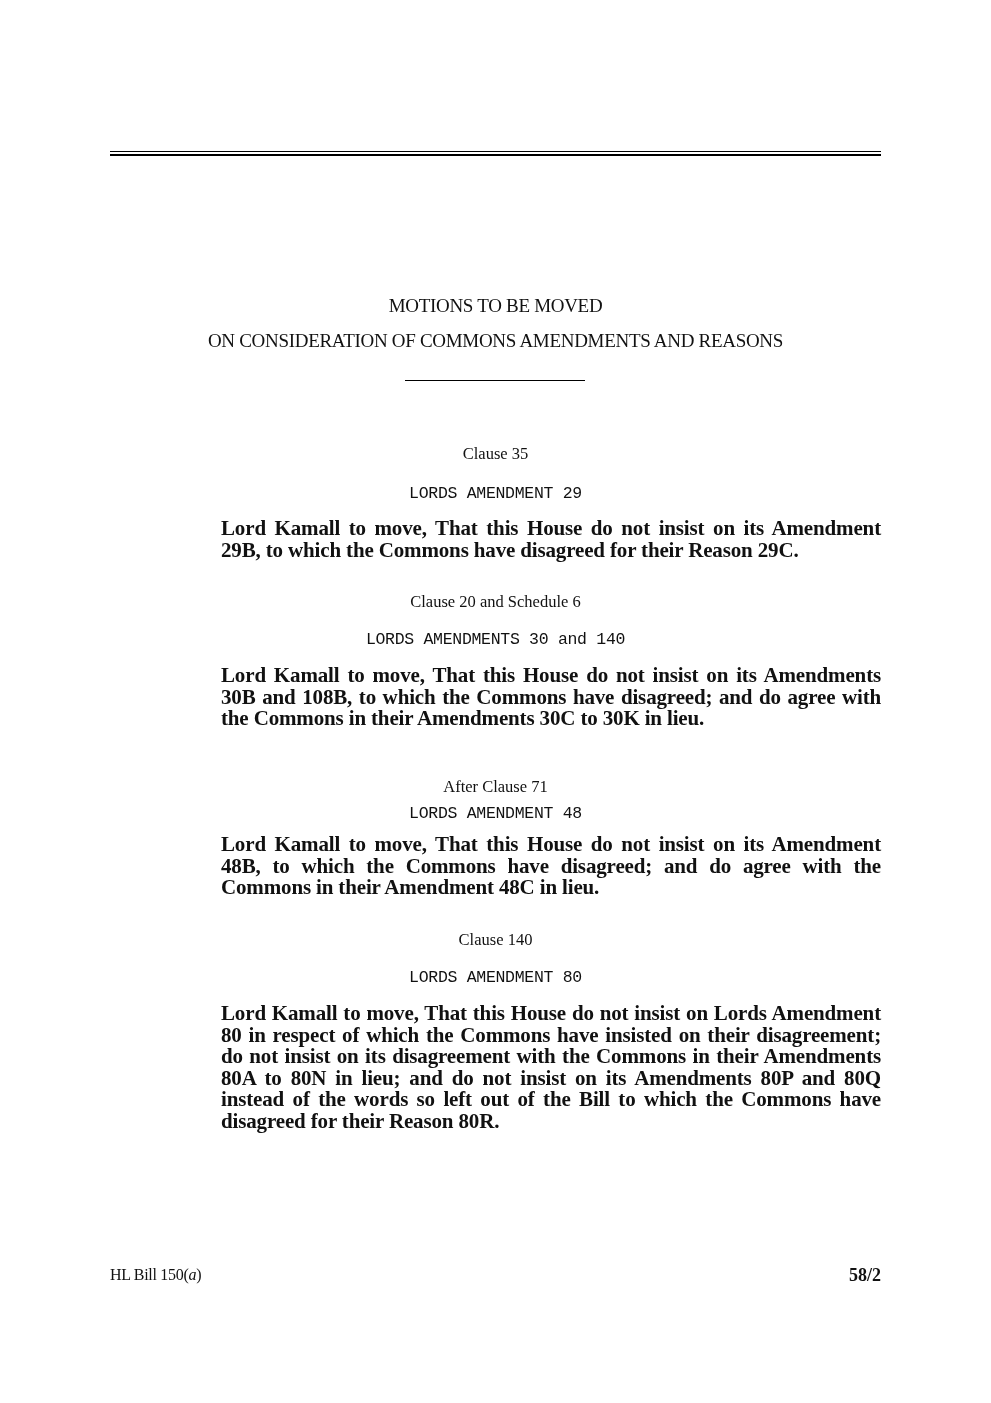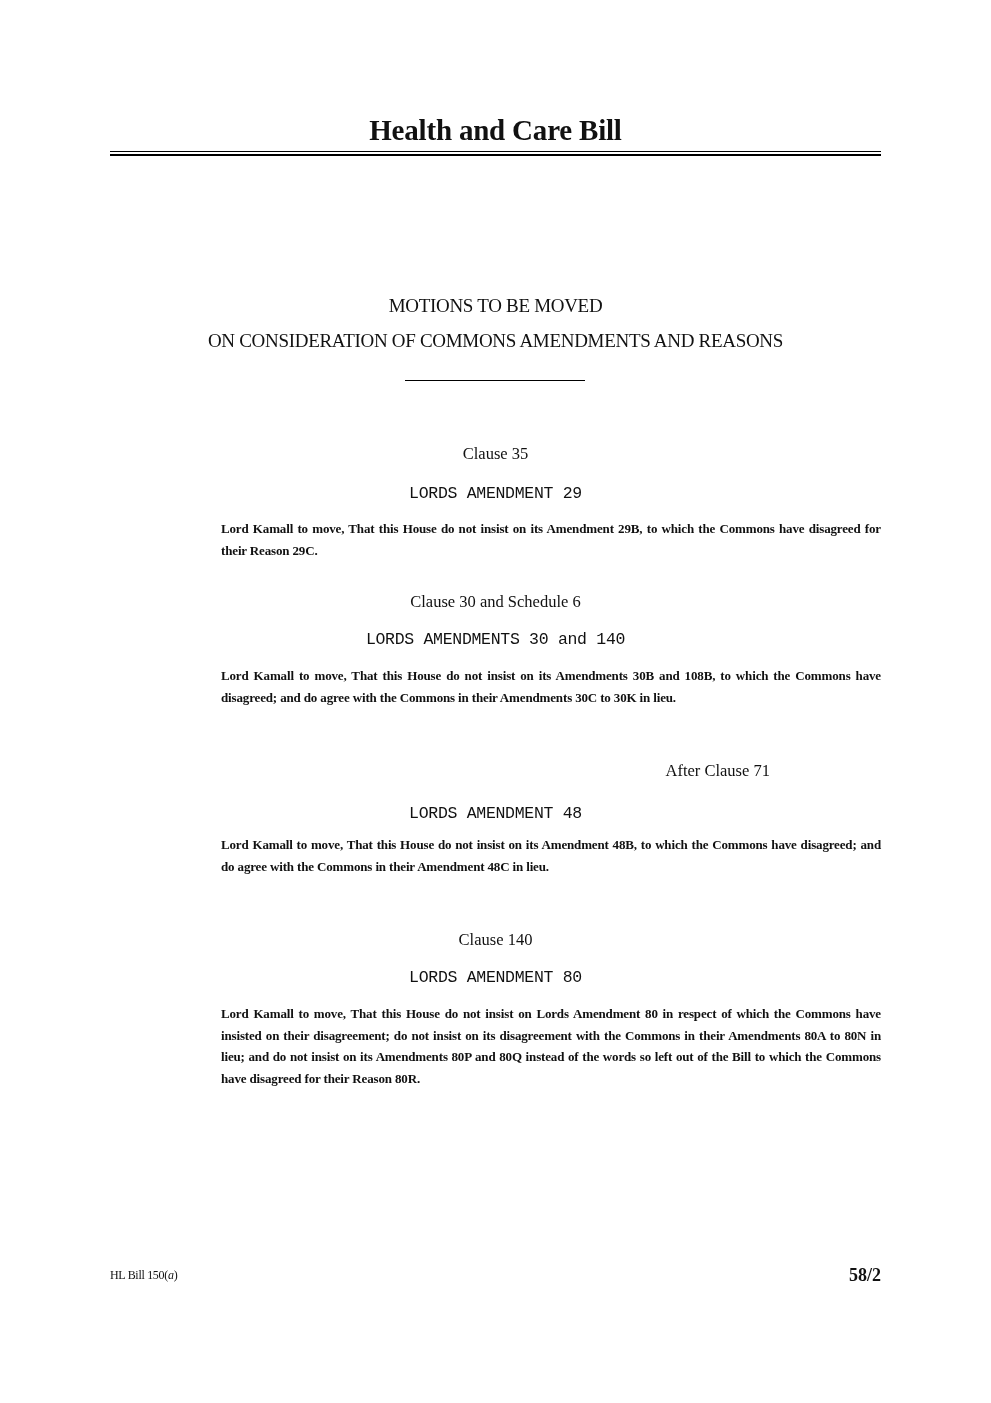--- a/index.html
+++ b/index.html
@@ -87,72 +87,71 @@
       letter-spacing: -0.3px;
       margin: 0;
       position: absolute;
       left: 0; width: 549px; font-family: Liberation Mono, monospace;
     }
     .motion {
       position: absolute;
       left: 0;
       width: 660px;
       font-weight: bold;
-      font-size: 13px;
+      font-size: 21px;
       line-height: 21.5px;
       text-align: justify;
       letter-spacing: -0.15px;
       margin: 0;
     }
     .footer-left {
       position: absolute;
       left: 110px;
       top: 1264px;
-      font-size: 12px;
+      font-size: 16px;
       line-height: 22px;
       letter-spacing: -0.3px;
     }
     .footer-right {
       position: absolute;
       right: 110px;
       top: 1264px;
       font-size: 18px;
       line-height: 22px;
       text-align: right;
       font-weight: bold;
     }
     .footer-left .ital { font-style: italic; }
   </style>
 </head>
 <body>
 
 <div class="page">
 
-  <div class="title">Health and Care Bill</div>
   <div class="rule-thin"></div>
   <div class="rule-thick"></div>
 
   <div class="subtitle sub1">MOTIONS TO BE MOVED</div>
   <div class="subtitle sub2">ON CONSIDERATION OF COMMONS AMENDMENTS AND REASONS</div>
   <div class="short-rule"></div>
 
   <div class="section" style="top:444px;">
     <div class="clause-heading" style="top:0;">Clause 35</div>
     <div class="amend-heading" style="top:40px;">LORDS AMENDMENT 29</div>
     <p class="motion" style="top:74px;">Lord Kamall to move, That this House do not insist on its Amendment 29B, to which the Commons have disagreed for their Reason 29C.</p>
   </div>
 
   <div class="section" style="top:592px;">
-    <div class="clause-heading" style="top:0;">Clause 30 and Schedule 6</div>
+    <div class="clause-heading" style="top:0;">Clause 20 and Schedule 6</div>
     <div class="amend-heading" style="top:38px;">LORDS AMENDMENTS 30 and 140</div>
     <p class="motion" style="top:73px;">Lord Kamall to move, That this House do not insist on its Amendments 30B and 108B, to which the Commons have disagreed; and do agree with the Commons in their Amendments 30C to 30K in lieu.</p>
   </div>
 
   <div class="section" style="top:761px;">
-    <div class="clause-heading" style="top:0;text-align:right;">After Clause 71</div>
+    <div class="clause-heading" style="top:16px;">After Clause 71</div>
     <div class="amend-heading" style="top:43px;">LORDS AMENDMENT 48</div>
     <p class="motion" style="top:73px;">Lord Kamall to move, That this House do not insist on its Amendment 48B, to which the Commons have disagreed; and do agree with the Commons in their Amendment 48C in lieu.</p>
   </div>
 
   <div class="section" style="top:930px;">
     <div class="clause-heading" style="top:0;">Clause 140</div>
     <div class="amend-heading" style="top:38px;">LORDS AMENDMENT 80</div>
     <p class="motion" style="top:73px;">Lord Kamall to move, That this House do not insist on Lords Amendment 80 in respect of which the Commons have insisted on their disagreement; do not in­sist on its disagreement with the Commons in their Amendments 80A to 80N in lieu; and do not insist on its Amendments 80P and 80Q instead of the words so left out of the Bill to which the Commons have disagreed for their Reason 80R.</p>
   </div>
 

